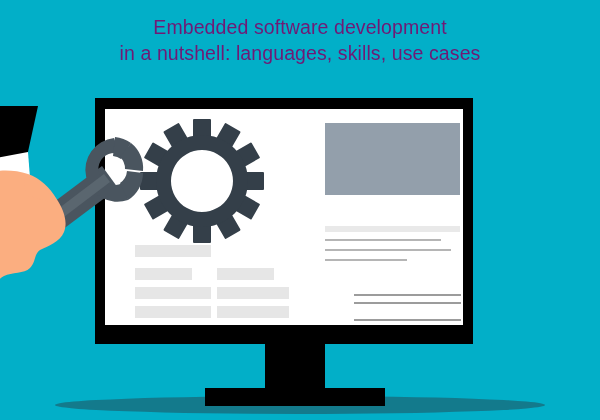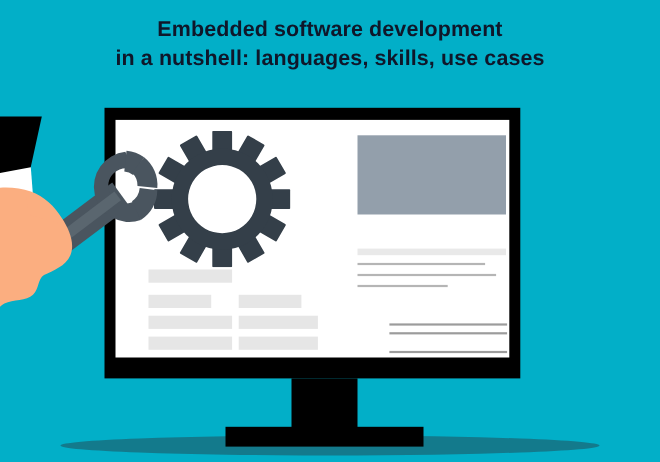--- a/index.html
+++ b/index.html
@@ -7,22 +7,22 @@
     width:600px;height:420px;overflow:hidden;
     background:#02AFC8;
     font-family:"Liberation Sans", sans-serif;
     position:relative;
   }
   #stage{position:absolute;inset:0;width:600px;height:420px;overflow:hidden;background:#02AFC8;}
 
   
   .title{
     position:absolute;left:0;top:14px;width:600px;
-    text-align:center;color:#0f172a;
-    font-size:19.5px;line-height:26px;font-weight:700;
+    text-align:center;color:#701a75;
+    font-size:19.5px;line-height:26px;font-weight:400;
     letter-spacing:.1px;
     white-space:pre-line;
   }
 
   
   .floor-shadow{
     position:absolute;left:55px;top:396px;width:490px;height:18px;
     background:#137A8C;border-radius:50%;
   }
 

